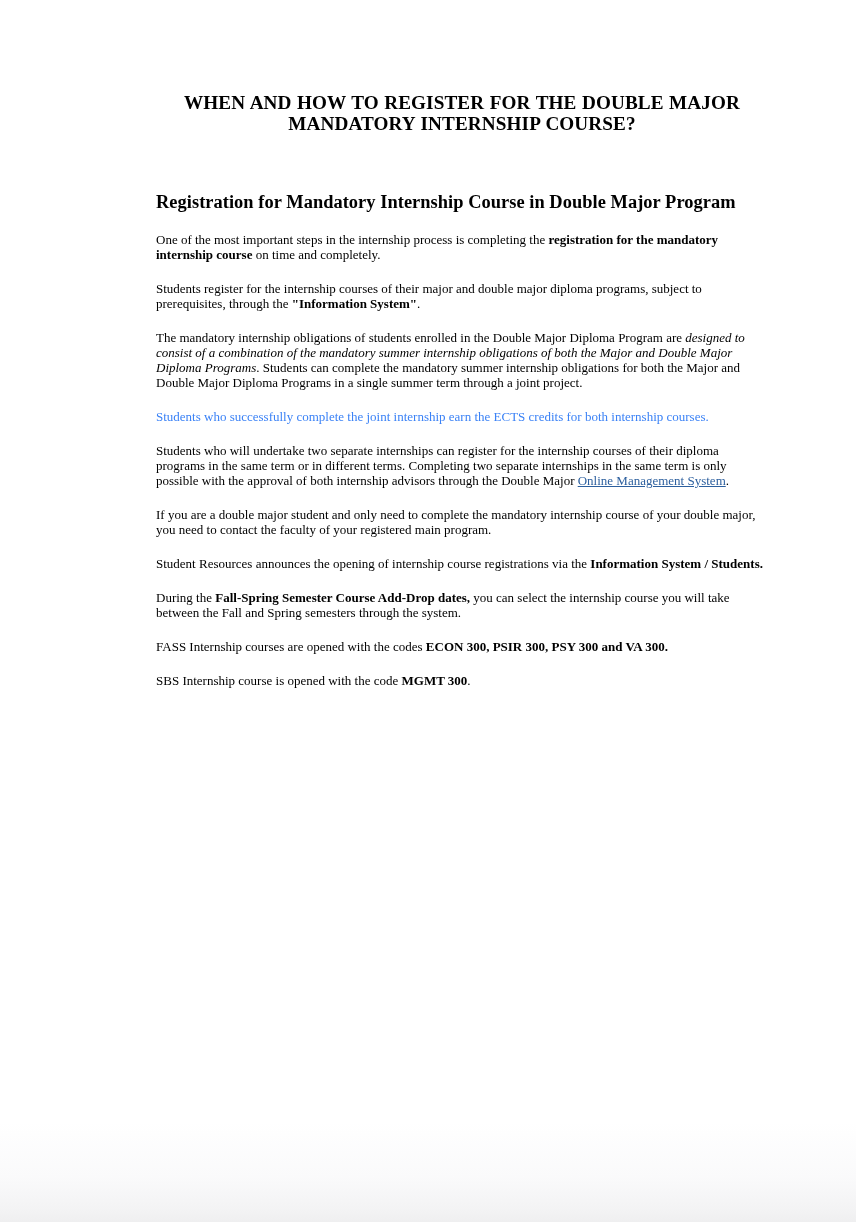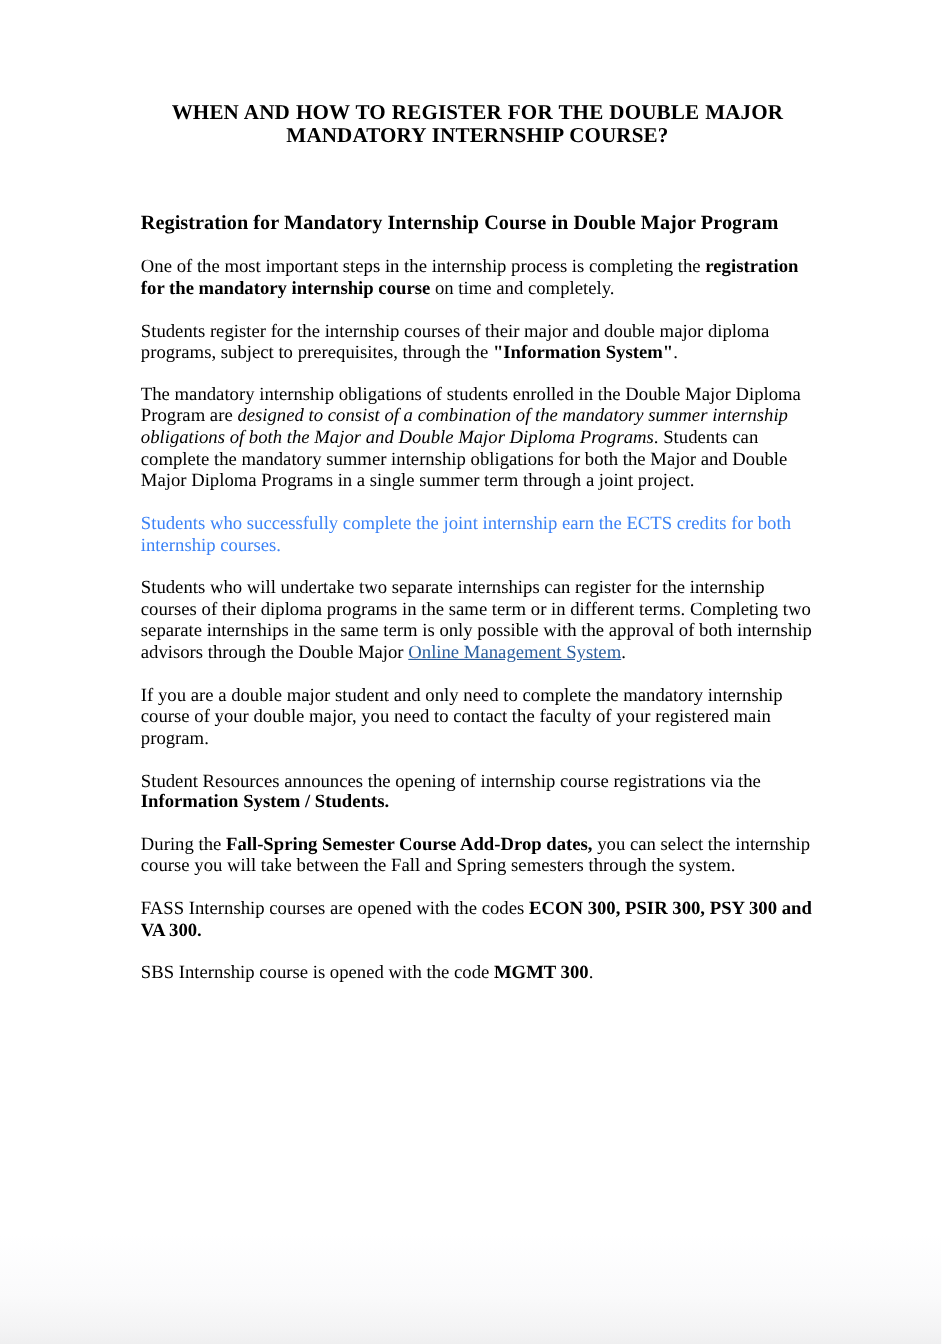--- a/index.html
+++ b/index.html
@@ -29,21 +29,21 @@
     height: 100px;
     background: linear-gradient(to bottom,
         rgba(255,255,255,0) 0%,
         rgba(250,250,251,1) 55%,
         rgba(243,243,244,1) 88%,
         rgba(239,239,240,1) 100%);
     pointer-events: none;
   }
   .content {
     position: absolute;
-    left: 128px;
+    left: 156px;
     top: 0;
     width: 612px;
   }
   .doc-title {
     margin: 0;
     padding-top: 92px;
     text-align: center;
     font-size: 19.2px;
     font-weight: bold;
     line-height: 1.11;
@@ -57,21 +57,21 @@
     margin: 0;
     padding-top: 57px;
     font-size: 18.4px;
     font-weight: bold;
     line-height: 1.18;
     letter-spacing: 0.05px;
   }
   p.para {
     margin: 0;
     padding-top: 19px;
-    font-size: 17px;
+    font-size: 13px;
     line-height: 1.155;
     text-align: left;
   }
   .muted {
     color: #3b82f6;
   }
   b, .b {
     font-weight: bold;
   }
   i, .i {

